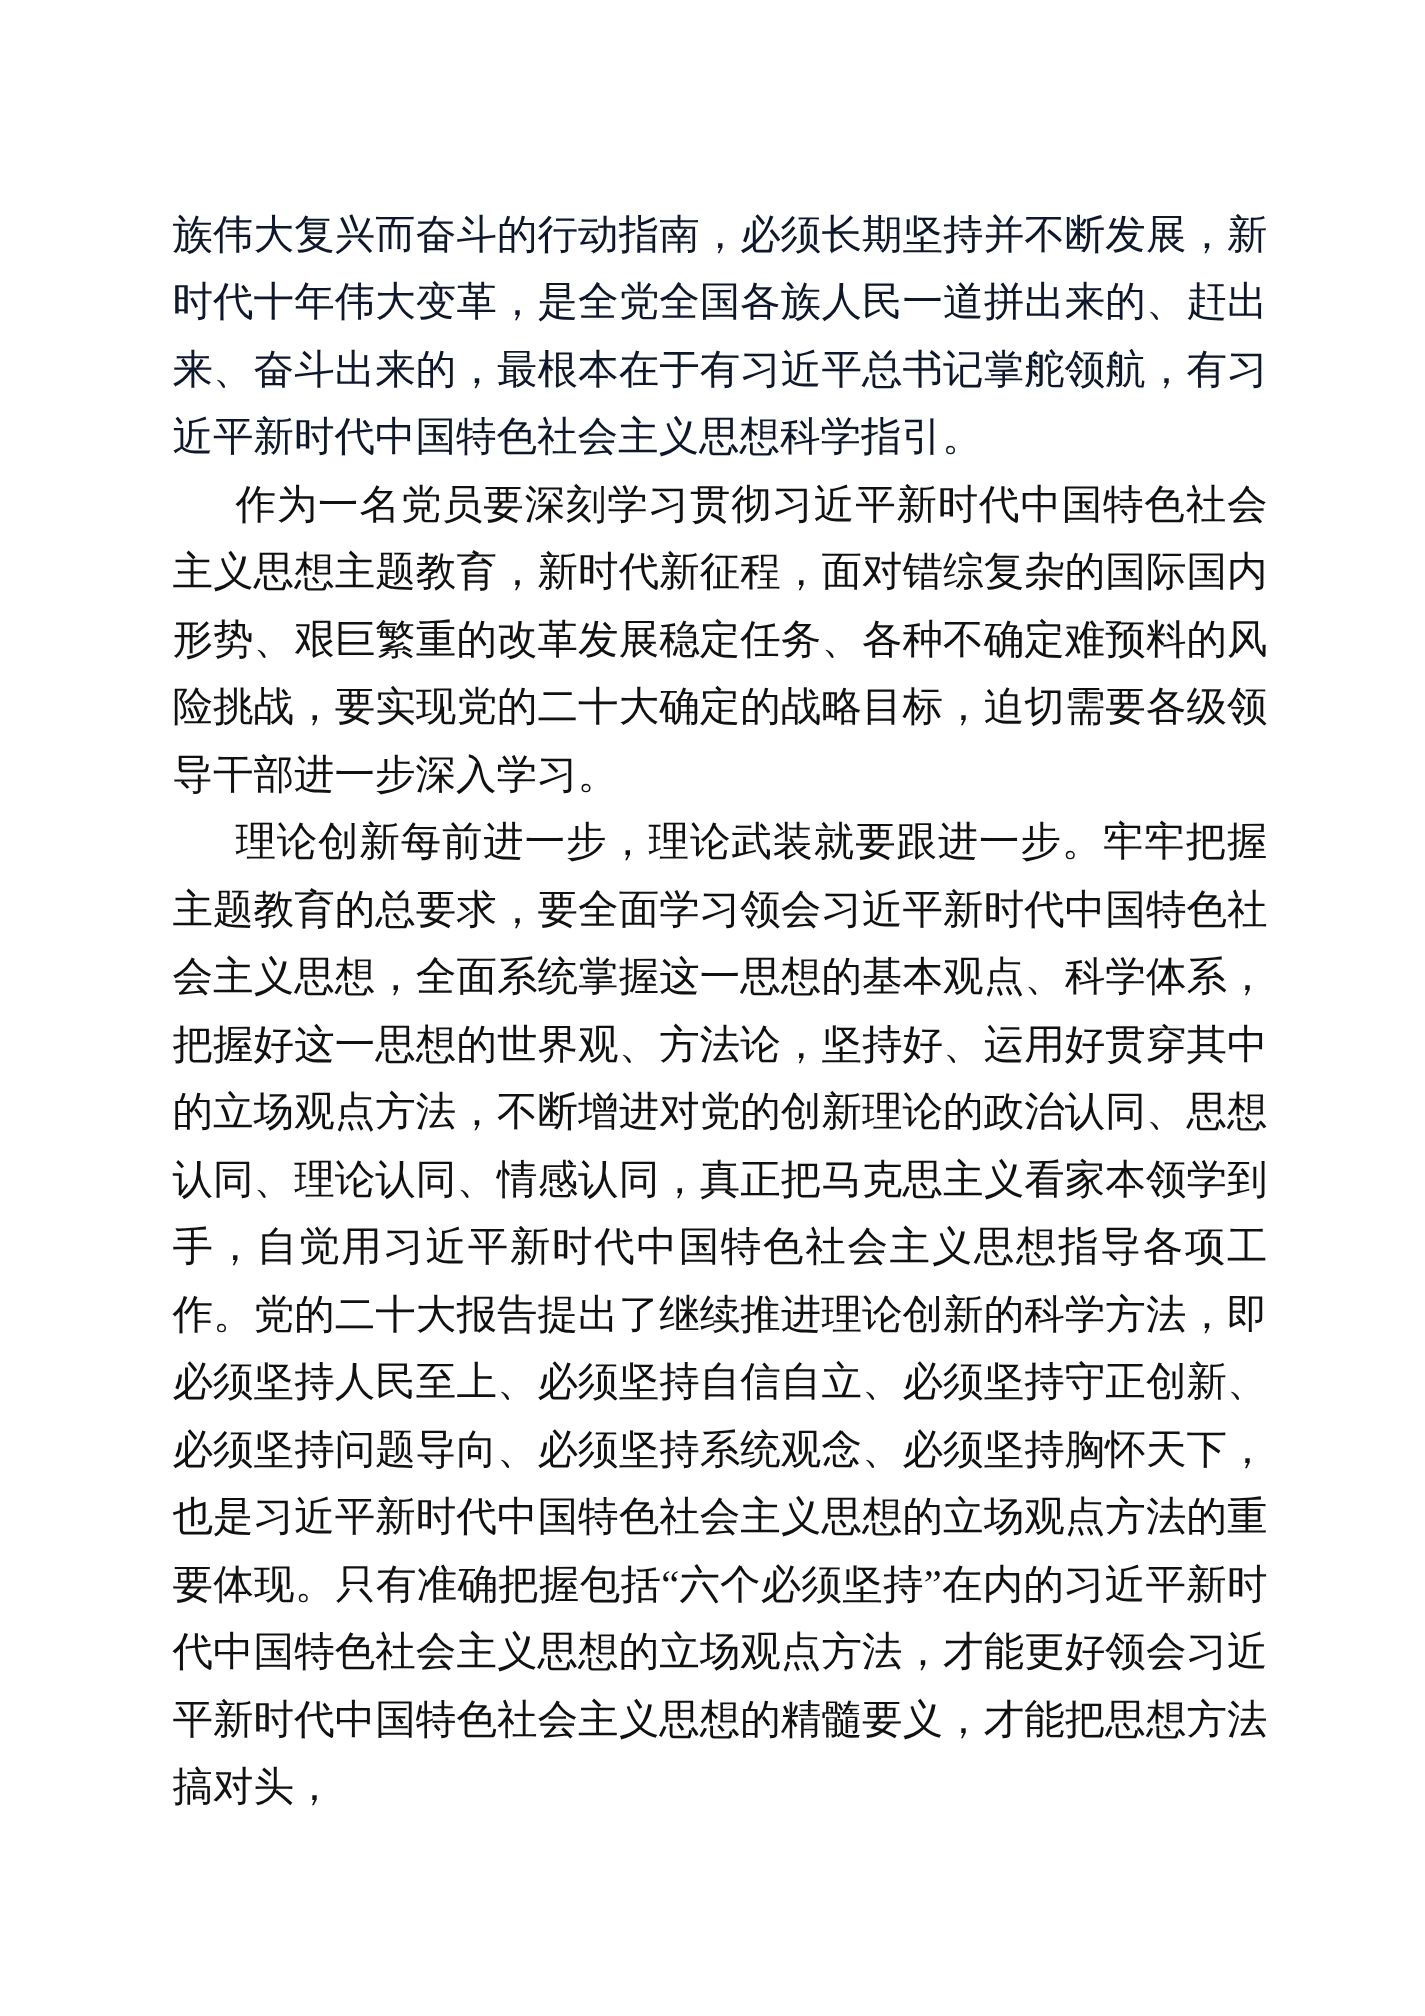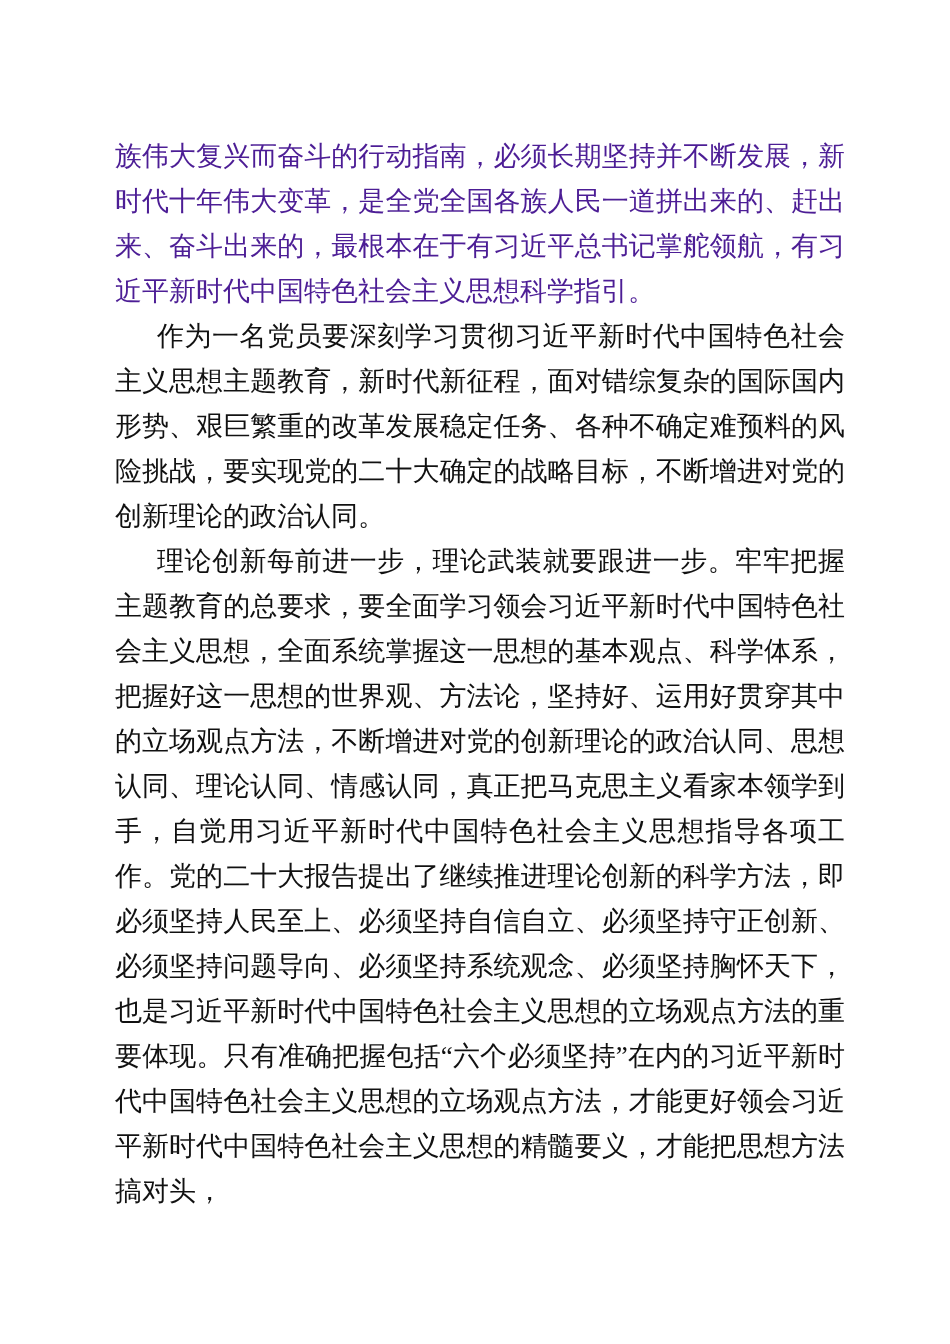--- a/index.html
+++ b/index.html
@@ -36,17 +36,17 @@
   }
   .doc p.indented {
     text-indent: 42px;
   }
 </style>
 </head>
 <body style="background: rgb(255, 255, 255);">
 
 <div class="page">
   <div class="doc">
-    <p style="color: #4c1d95;">族伟大复兴而奋斗的行动指南，必须长期坚持并不断发展，新时代十年伟大变革，是全党全国各族人民一道拼出来的、赶出来、奋斗出来的，最根本在于有习近平总书记掌舵领航，有习近平新时代中国特色社会主义思想科学指引。</p>
-    <p class="indented" style="color: rgb(17, 17, 17);">作为一名党员要深刻学习贯彻习近平新时代中国特色社会主义思想主题教育，新时代新征程，面对错综复杂的国际国内形势、艰巨繁重的改革发展稳定任务、各种不确定难预料的风险挑战，要实现党的二十大确定的战略目标，不断增进对党的创新理论的政治认同。</p>
+    <p style="color: #0f172a;">族伟大复兴而奋斗的行动指南，必须长期坚持并不断发展，新时代十年伟大变革，是全党全国各族人民一道拼出来的、赶出来、奋斗出来的，最根本在于有习近平总书记掌舵领航，有习近平新时代中国特色社会主义思想科学指引。</p>
+    <p class="indented" style="color: rgb(17, 17, 17);">作为一名党员要深刻学习贯彻习近平新时代中国特色社会主义思想主题教育，新时代新征程，面对错综复杂的国际国内形势、艰巨繁重的改革发展稳定任务、各种不确定难预料的风险挑战，要实现党的二十大确定的战略目标，迫切需要各级领导干部进一步深入学习。</p>
     <p class="indented" style="color: rgb(17, 17, 17);">理论创新每前进一步，理论武装就要跟进一步。牢牢把握主题教育的总要求，要全面学习领会习近平新时代中国特色社会主义思想，全面系统掌握这一思想的基本观点、科学体系，把握好这一思想的世界观、方法论，坚持好、运用好贯穿其中的立场观点方法，不断增进对党的创新理论的政治认同、思想认同、理论认同、情感认同，真正把马克思主义看家本领学到手，自觉用习近平新时代中国特色社会主义思想指导各项工作。党的二十大报告提出了继续推进理论创新的科学方法，即必须坚持人民至上、必须坚持自信自立、必须坚持守正创新、必须坚持问题导向、必须坚持系统观念、必须坚持胸怀天下，也是习近平新时代中国特色社会主义思想的立场观点方法的重要体现。只有准确把握包括“六个必须坚持”在内的习近平新时代中国特色社会主义思想的立场观点方法，才能更好领会习近平新时代中国特色社会主义思想的精髓要义，才能把思想方法搞对头，</p>
   </div>
 </div>
 
 </body></html>

